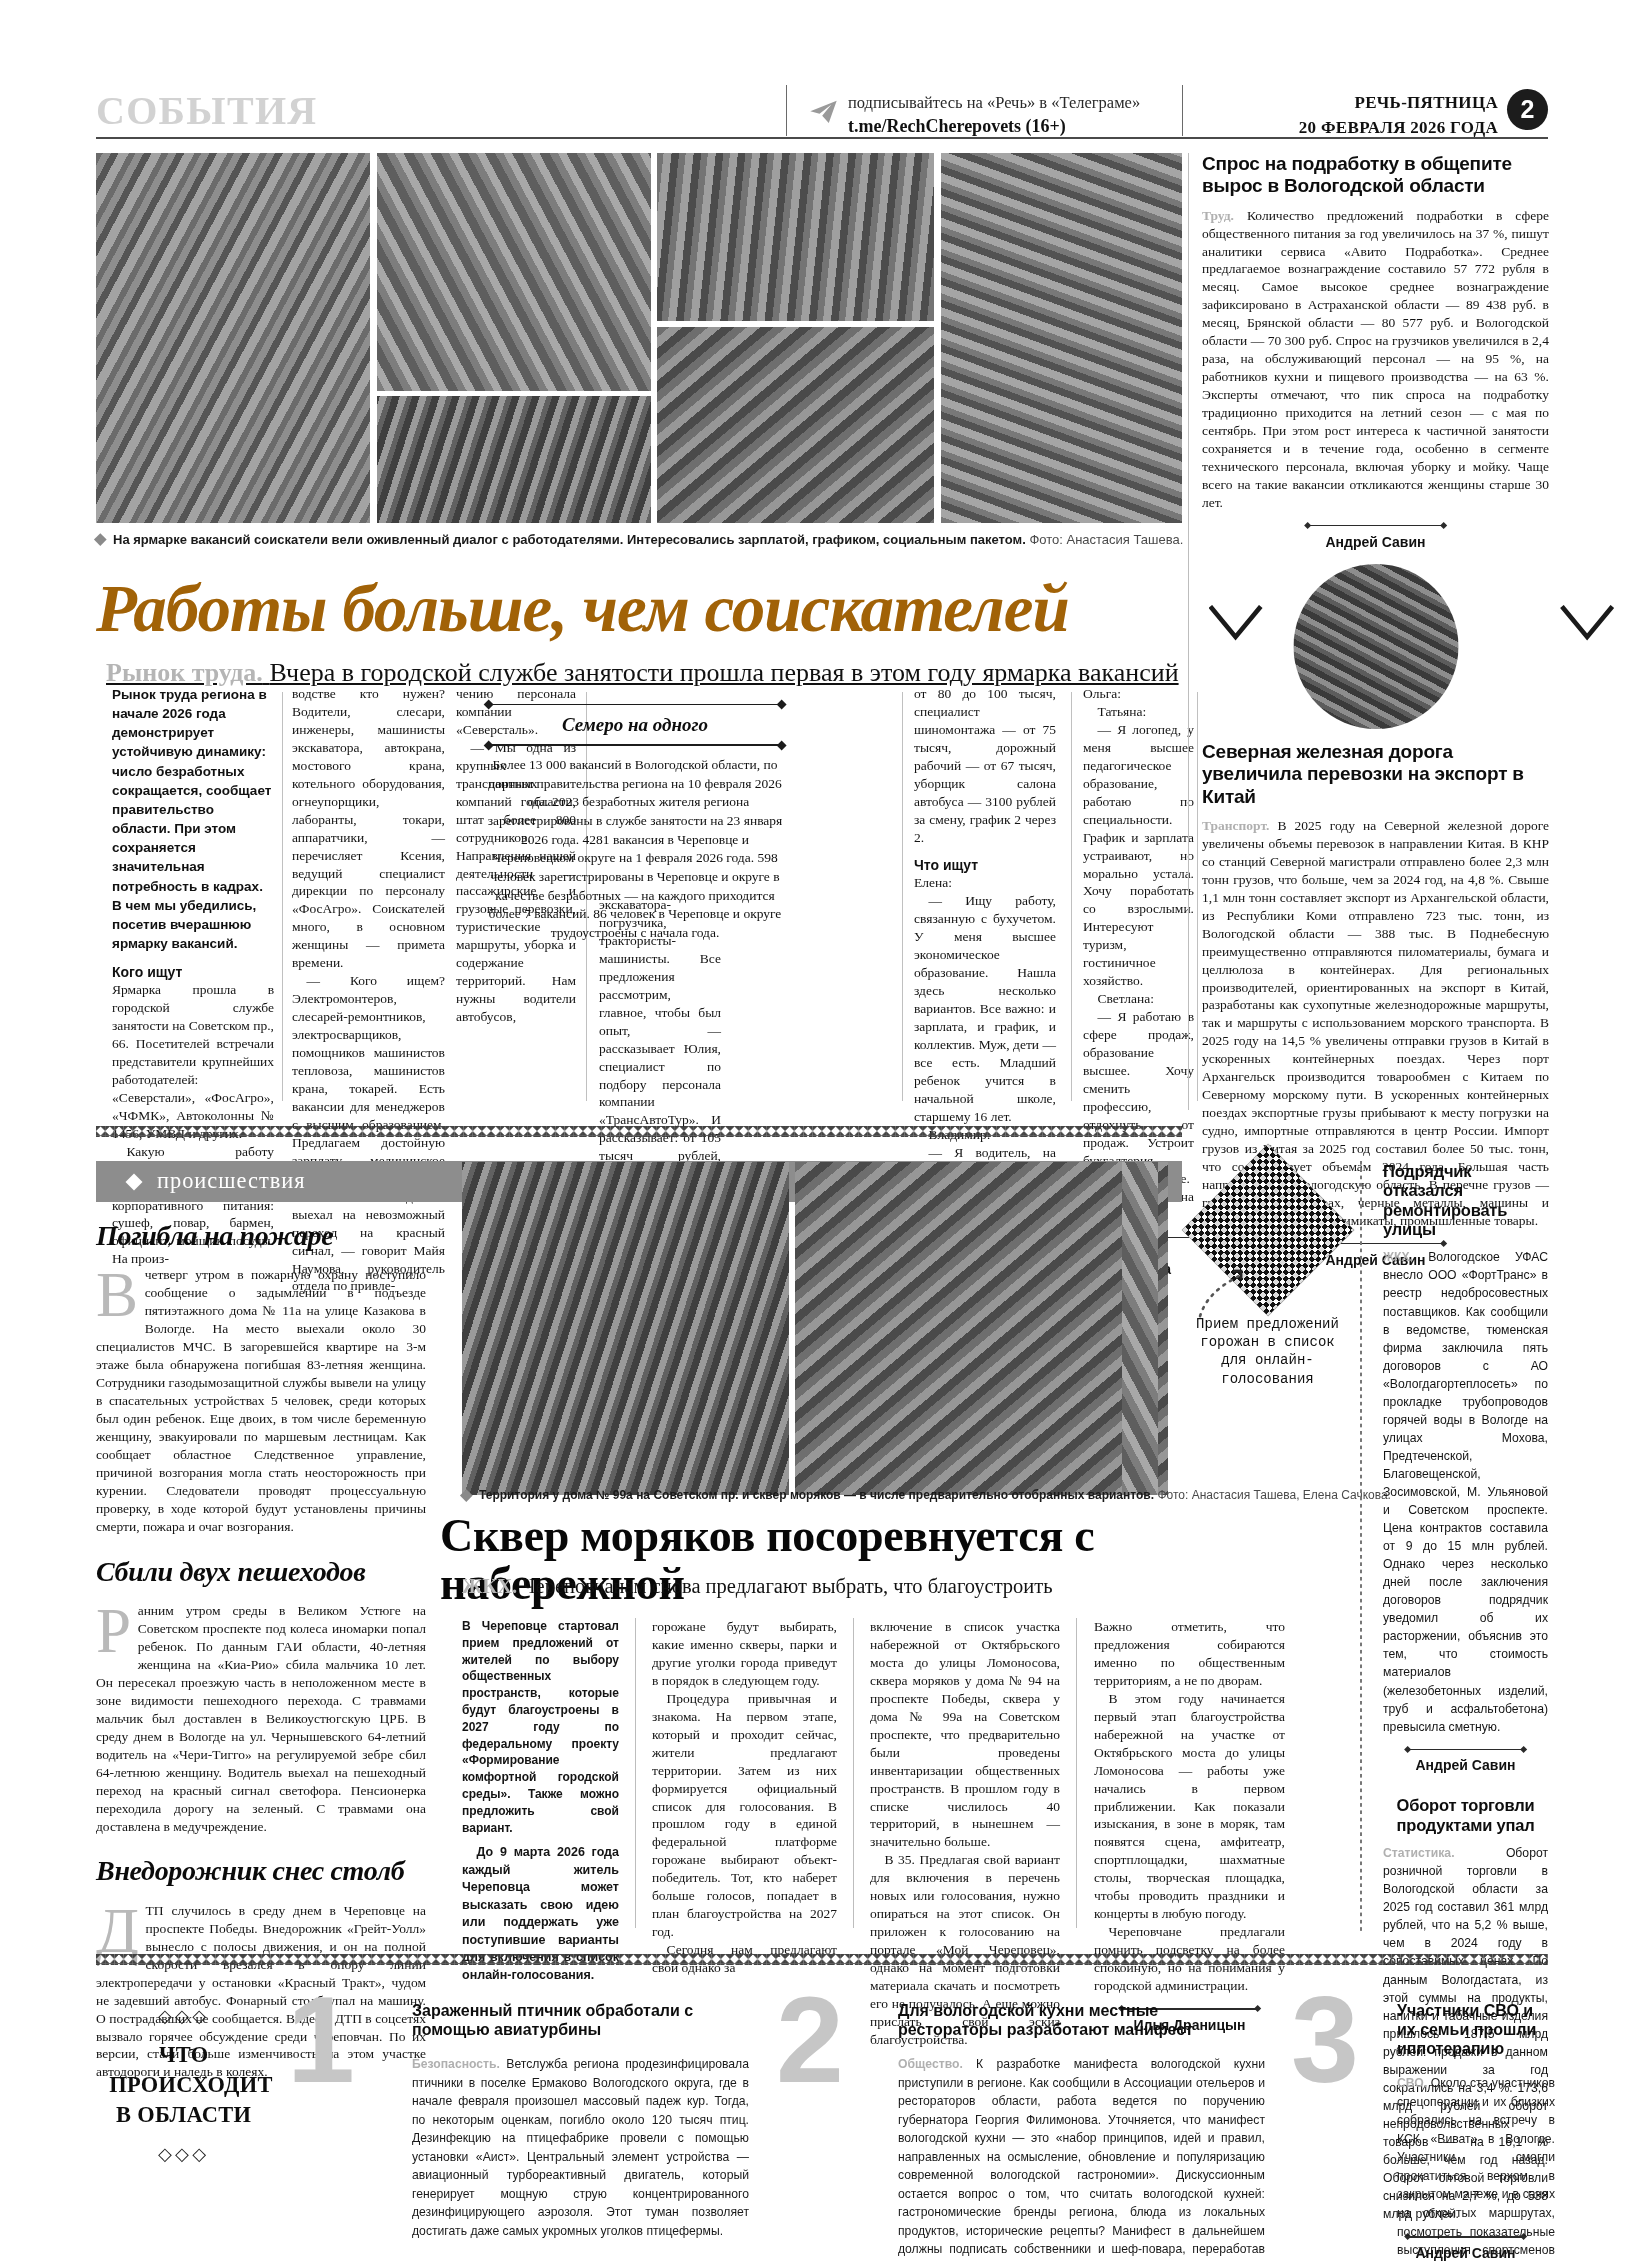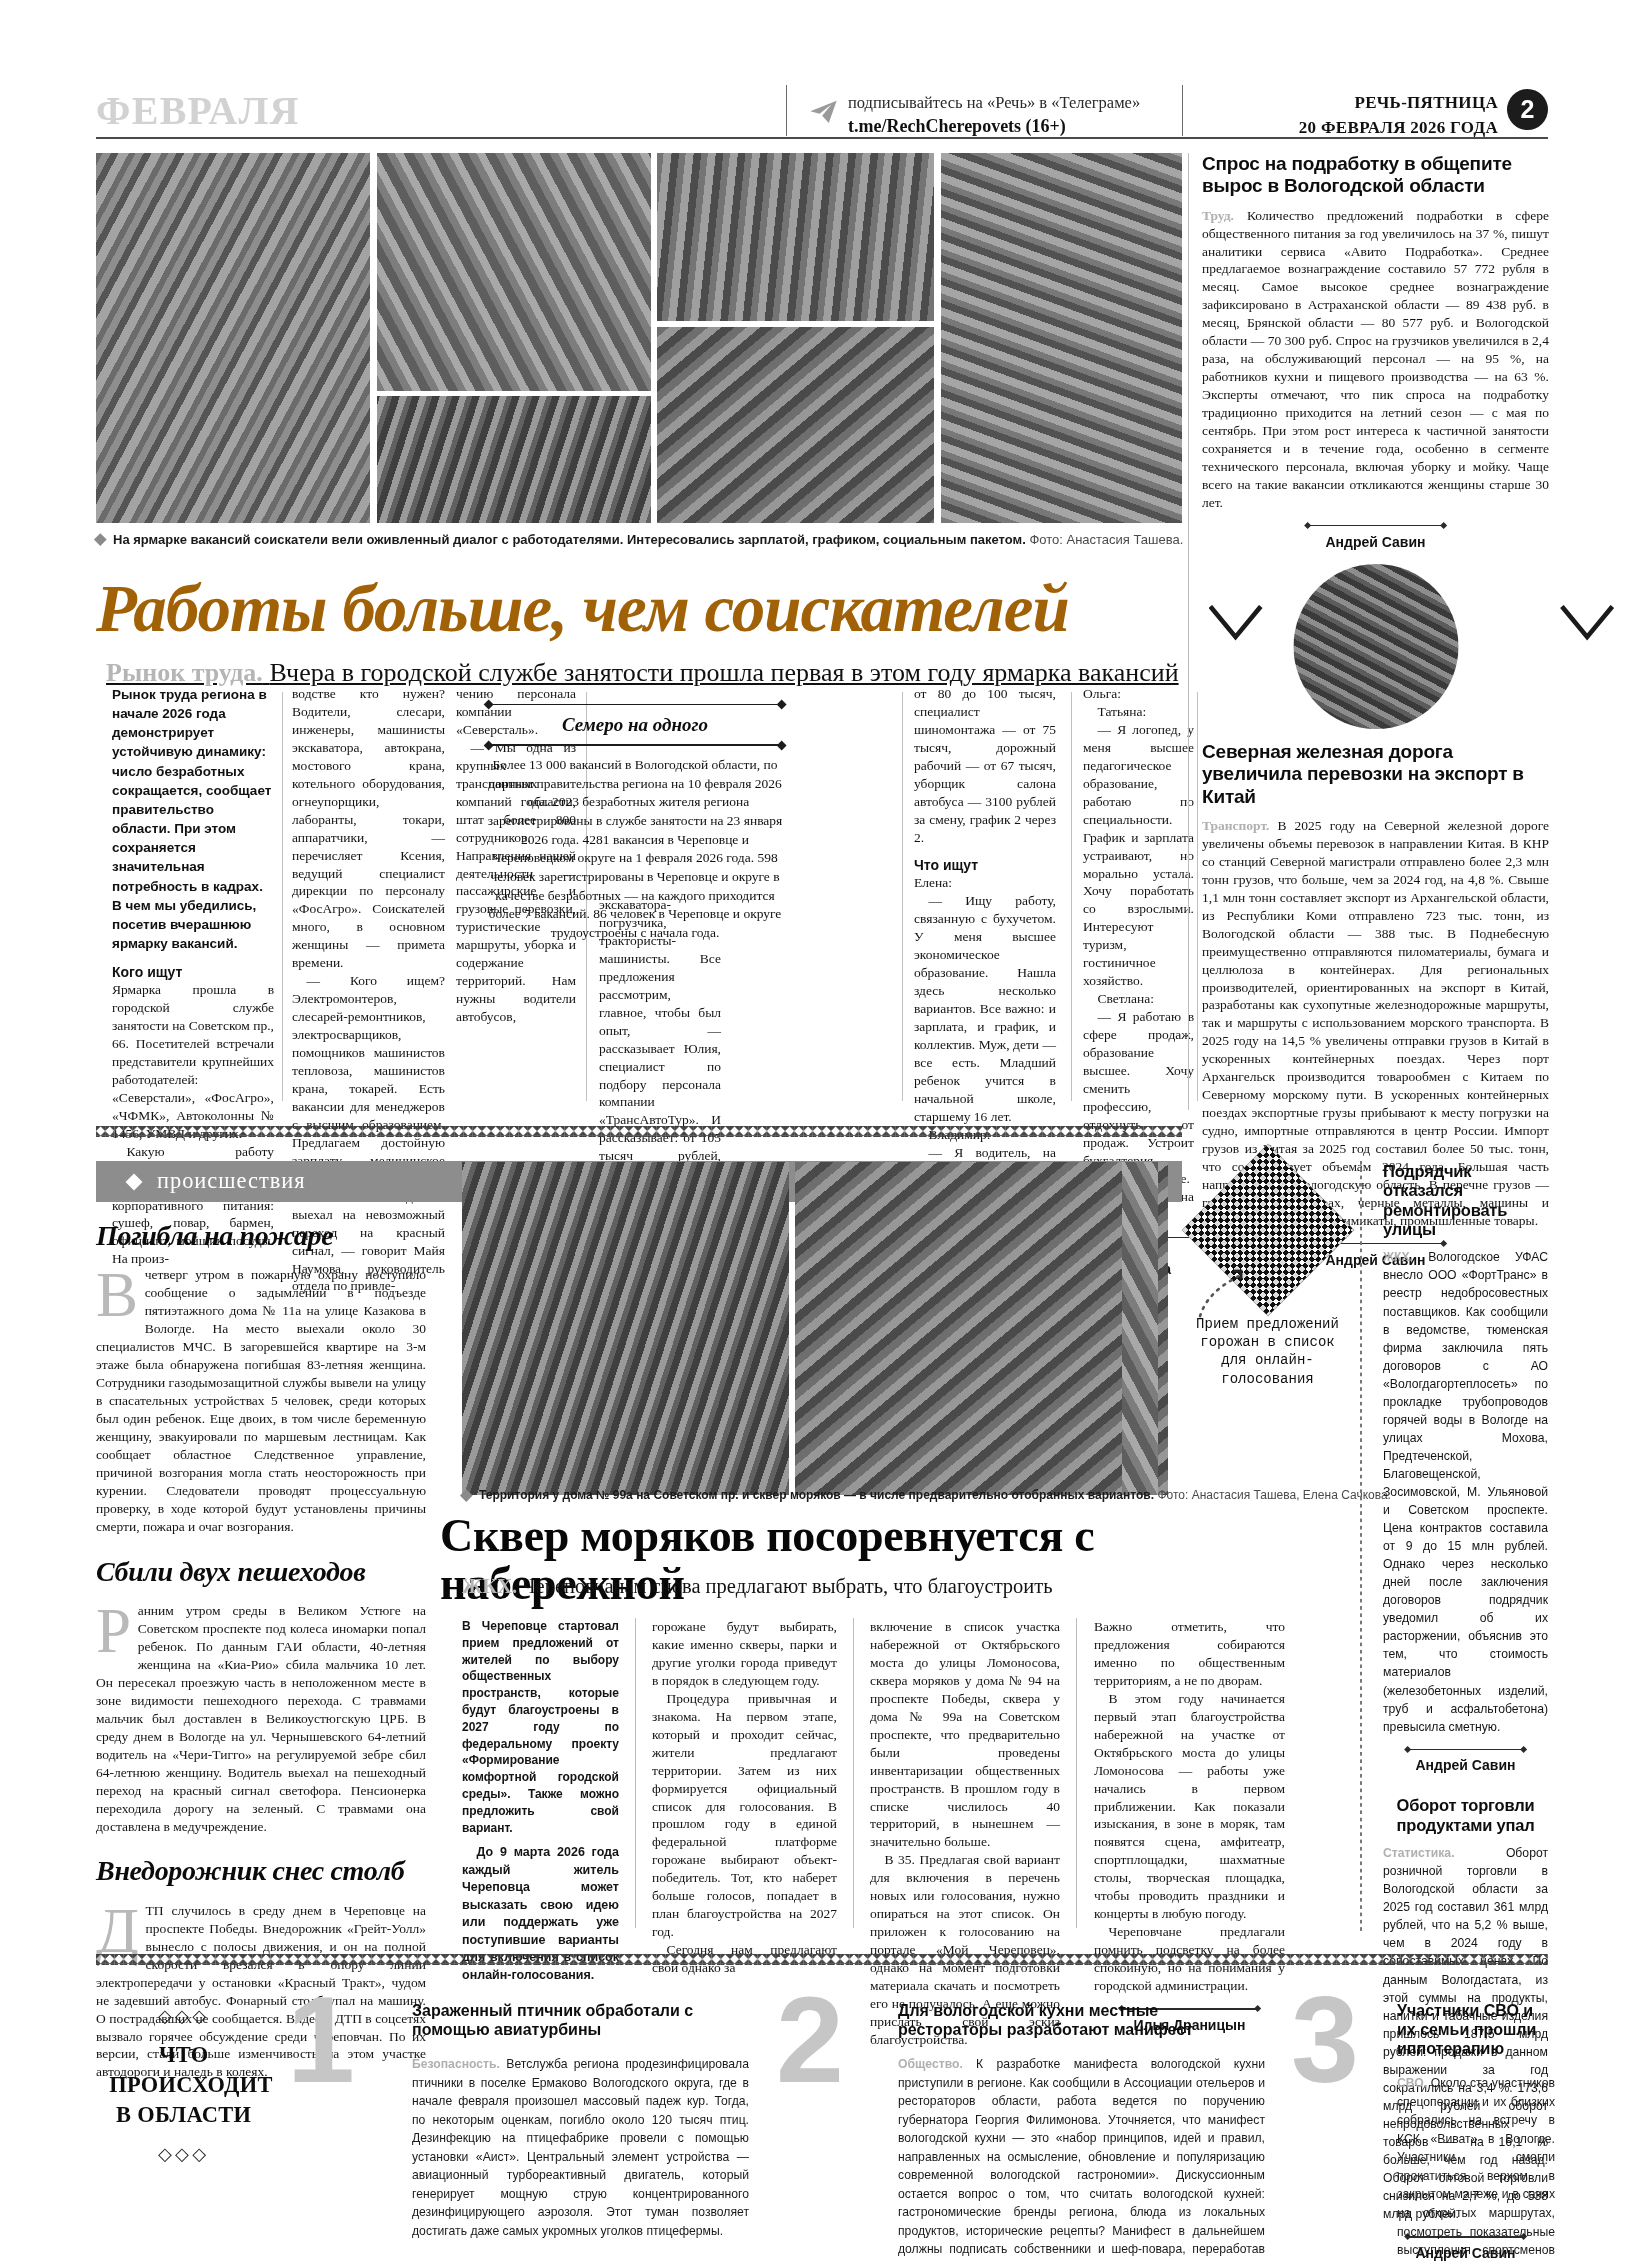--- a/index.html
+++ b/index.html
@@ -263,21 +263,21 @@
 
   
   .midphotos { position: absolute; left: 462px; top: 1162px; width: 706px; height: 337px; }
 </style>
 </head>
 <body>
 
 <div class="page">
 
   <div class="masthead">
-    <div class="section-word">ФЕВРАЛЯ</div>
+    <div class="section-word">СОБЫТИЯ</div>
     <div class="hdr-rule"></div>
   </div>
   <div class="tg-divider"></div>
   <div class="tg-divider2"></div>
   <div class="tg-icon">
     <svg viewBox="0 0 44 40" width="29" height="26.4">
         <path d="M2 20 L42 4 L30 38 L20 27 L34 10 L16 24 Z" fill="#9a9a9a"></path>
       </svg>
   </div>
   <div class="tg-lines">

